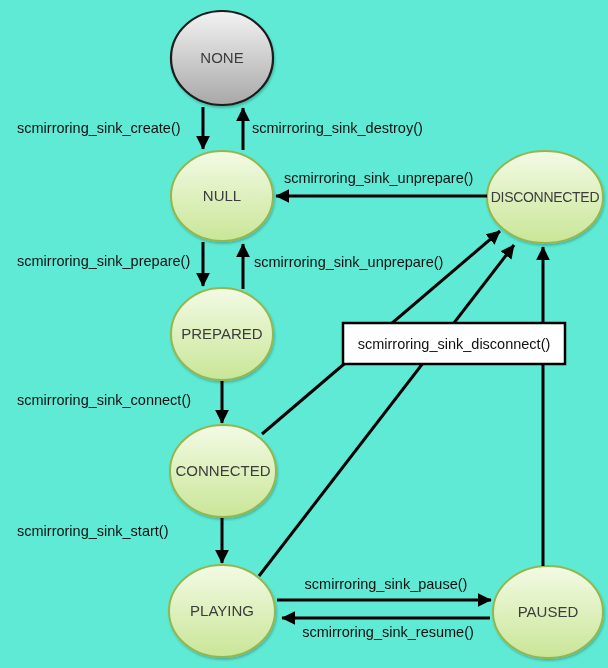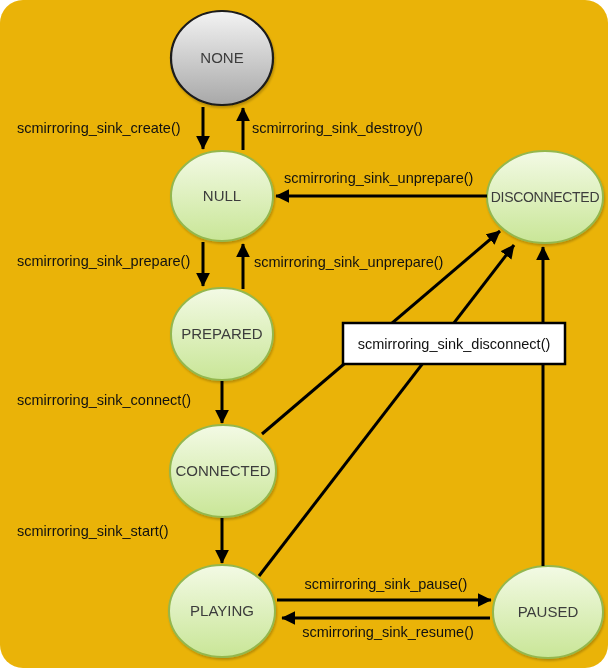--- a/index.html
+++ b/index.html
@@ -4,23 +4,22 @@
 <style>
   html, body {
     margin: 0;
     padding: 0;
     background: #ffffff;
   }
   .stage {
     position: relative;
     width: 608px;
     height: 668px;
-    background: #eab308;
+    background: #5eead4;
     font-family: "Liberation Sans", sans-serif;
-    border-radius: 23px;
   }
   svg { display: block; }
   .state-ellipse-green {
     fill: url(#gradGreen);
     stroke-width: 2;
   }
   .state-ellipse-gray {
     fill: url(#gradGray);
     stroke-width: 2.2;
   }

